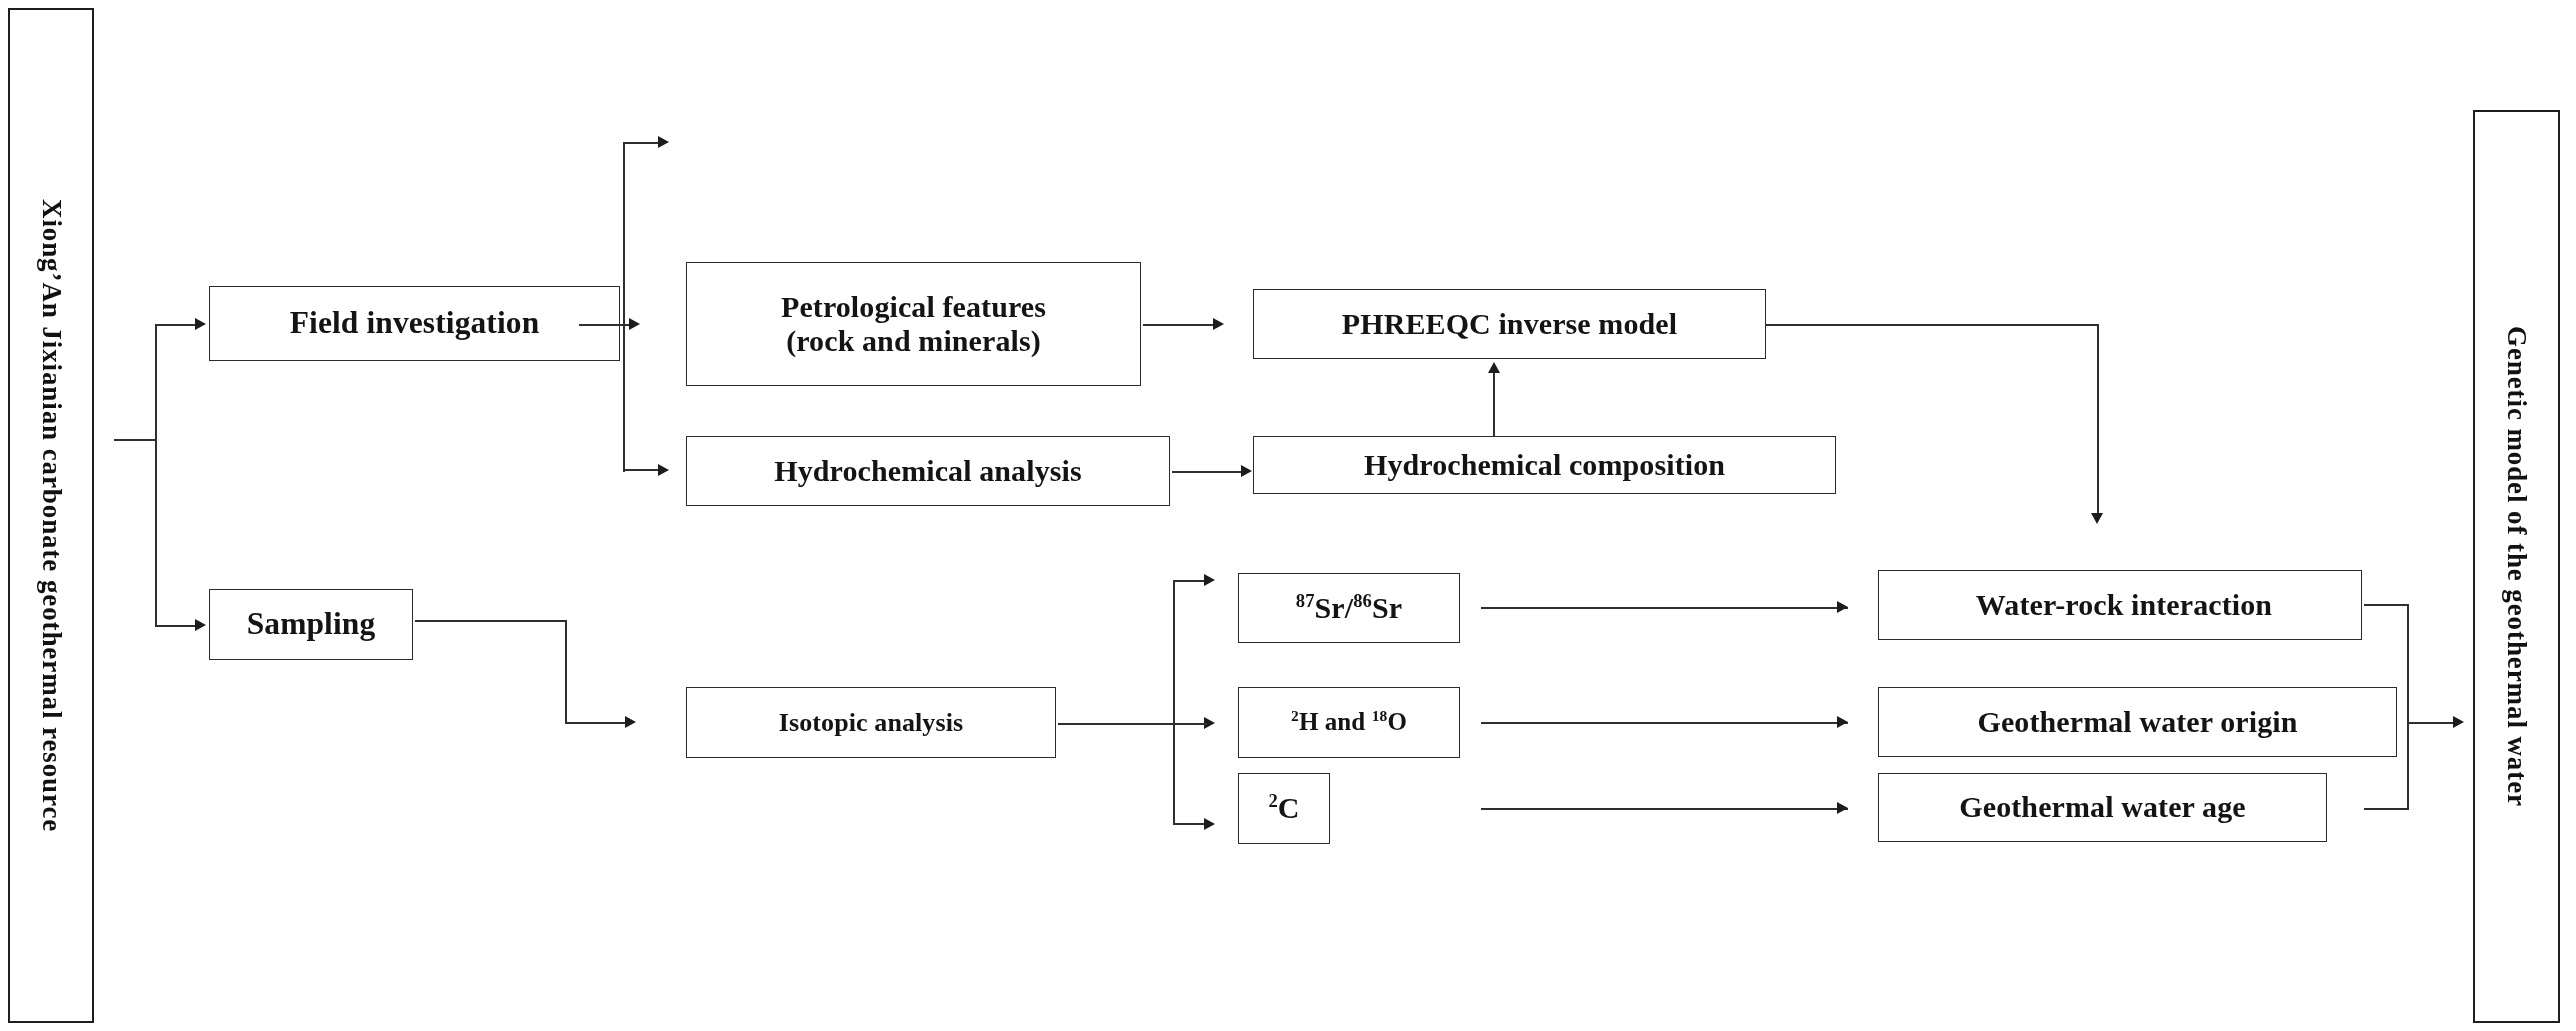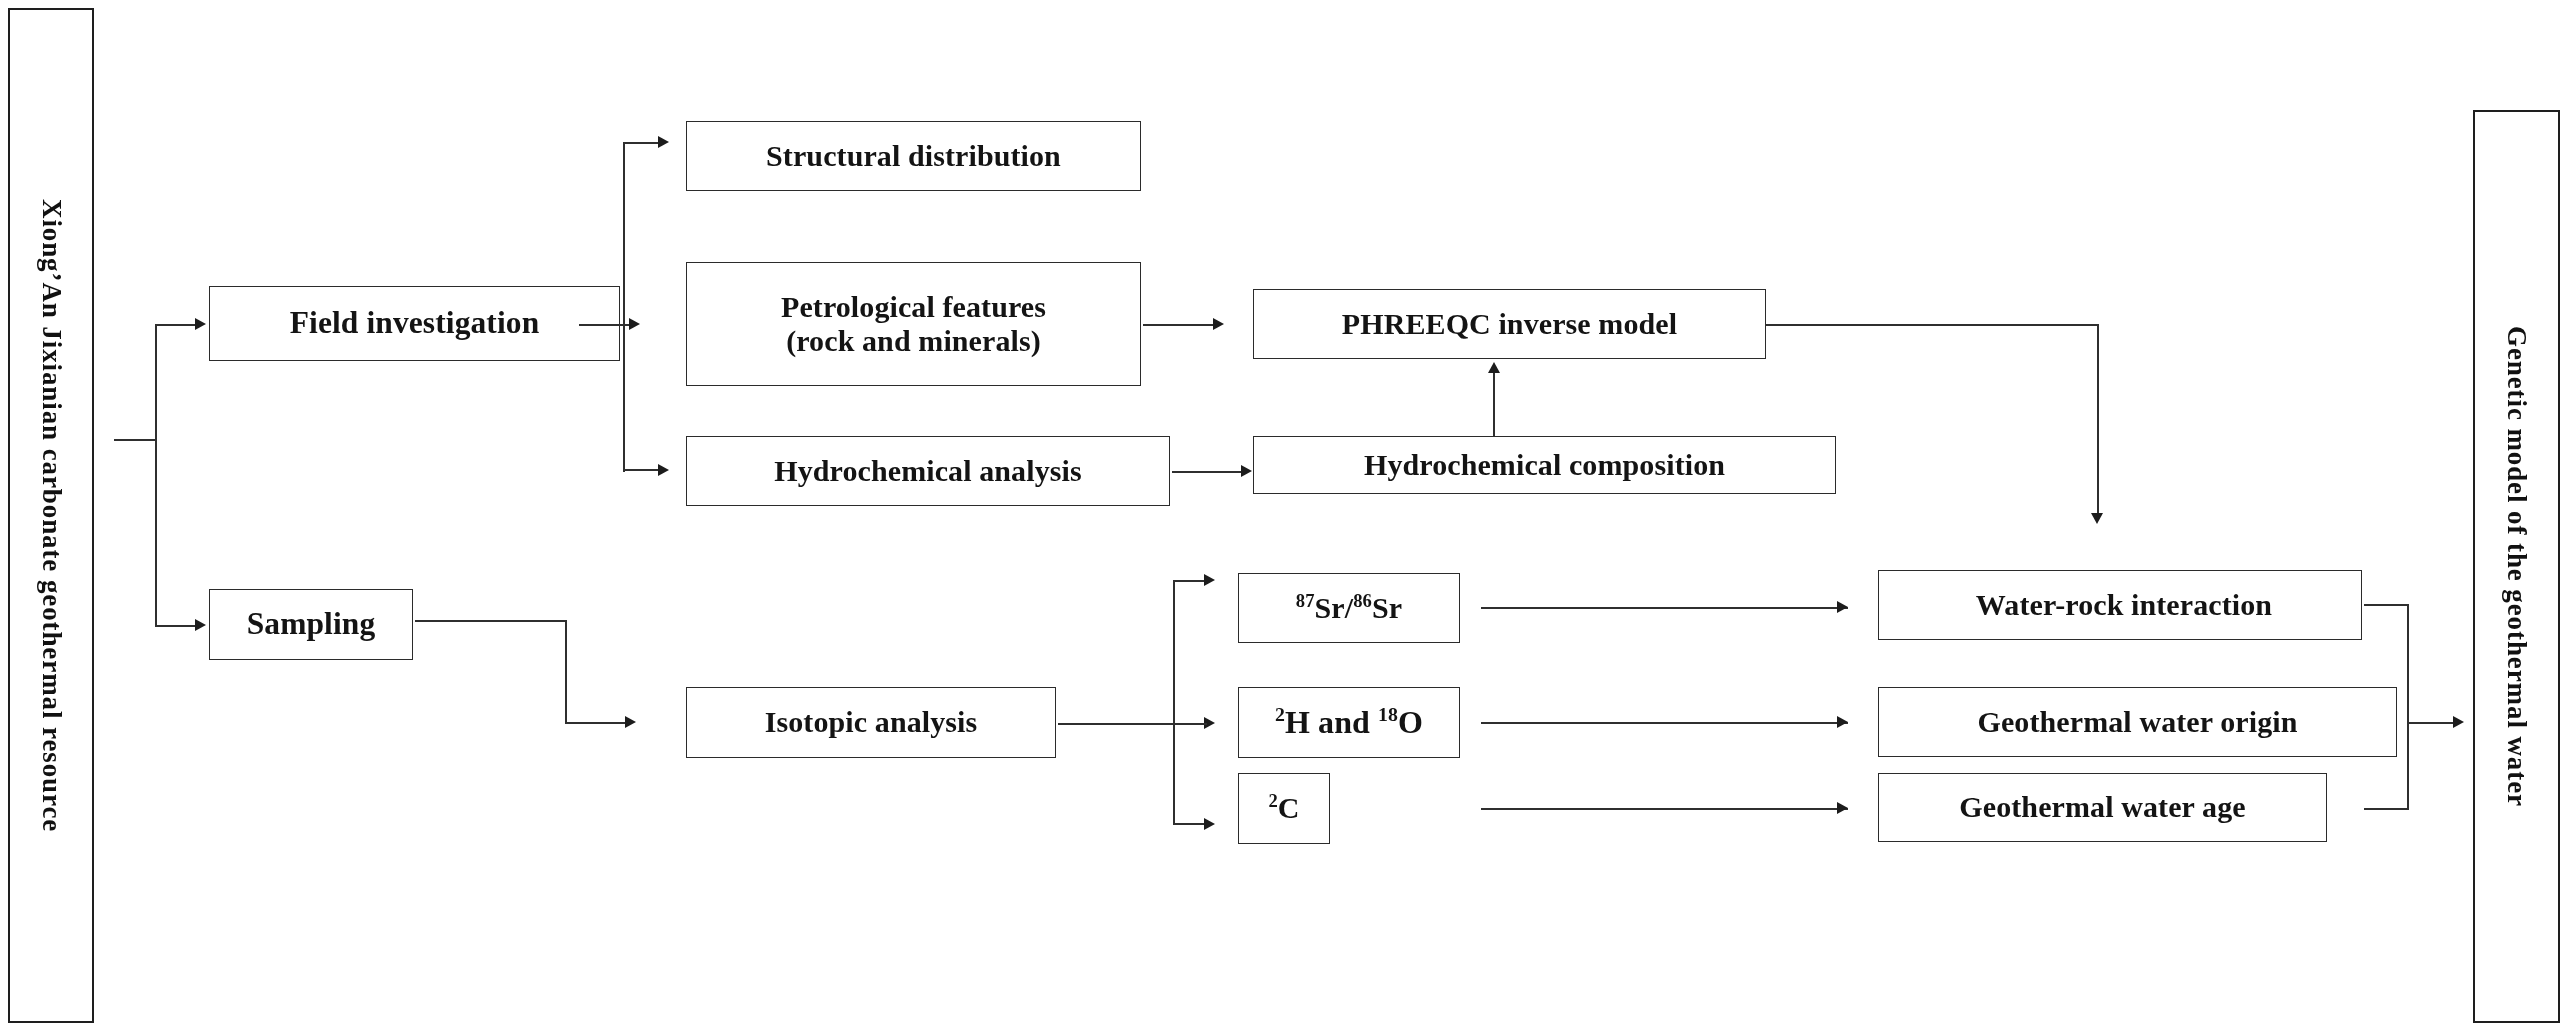--- a/index.html
+++ b/index.html
@@ -98,23 +98,20 @@
   <div class="arrow-r" style="left:629px;top:318px;"></div>
 
   <div class="vline" style="left:623px;top:142px;height:330px;"></div>
 
   <div class="hline" style="left:623px;top:142px;width:37px;"></div>
   <div class="arrow-r" style="left:658px;top:136px;"></div>
 
   <div class="hline" style="left:623px;top:469px;width:37px;"></div>
   <div class="arrow-r" style="left:658px;top:464px;"></div>
 
-  <div class="node" style="left:686px;top:121px;width:455px;height:70px;font-size:30px;">
-    <span class="txt">Structural distribution</span>
-  </div>
 
   <div class="node" style="left:686px;top:262px;width:455px;height:124px;font-size:30px;flex-direction:column;">
     <span class="txt">Petrological features</span>
     <span class="txt">(rock and minerals)</span>
   </div>
 
   <div class="node" style="left:686px;top:436px;width:484px;height:70px;font-size:30px;">
     <span class="txt">Hydrochemical analysis</span>
   </div>
 
@@ -141,21 +138,21 @@
 
   <div class="node" style="left:209px;top:589px;width:204px;height:71px;font-size:31.5px;">
     <span class="txt">Sampling</span>
   </div>
 
   <div class="hline" style="left:415px;top:620px;width:152px;"></div>
   <div class="vline" style="left:565px;top:620px;height:103px;"></div>
   <div class="hline" style="left:565px;top:722px;width:65px;"></div>
   <div class="arrow-r" style="left:625px;top:716px;"></div>
 
-  <div class="node" style="left:686px;top:687px;width:370px;height:71px;font-size:30px;">
+  <div class="node" style="left:686px;top:687px;width:370px;height:71px;font-size:26px;">
     <span class="txt">Isotopic analysis</span>
   </div>
 
   <div class="hline" style="left:1058px;top:723px;width:117px;"></div>
   <div class="vline" style="left:1173px;top:580px;height:245px;"></div>
 
   <div class="hline" style="left:1173px;top:580px;width:34px;"></div>
   <div class="arrow-r" style="left:1204px;top:574px;"></div>
 
   <div class="arrow-r" style="left:1204px;top:717px;"></div>
@@ -163,21 +160,21 @@
 
   <div class="hline" style="left:1173px;top:823px;width:34px;"></div>
   <div class="arrow-r" style="left:1204px;top:818px;"></div>
 
   <div class="node" style="left:1238px;top:573px;width:222px;height:70px;font-size:30px;">
     <span class="txt">
       <sup>87</sup><span>Sr/</span><sup>86</sup><span>Sr</span>
     </span>
   </div>
 
-  <div class="node" style="left:1238px;top:687px;width:222px;height:71px;font-size:32px;">
+  <div class="node" style="left:1238px;top:687px;width:222px;height:71px;font-size:25px;">
     <span class="txt">
       <sup>2</sup><span>H and </span><sup>18</sup><span>O</span>
     </span>
   </div>
 
   <div class="node" style="left:1238px;top:773px;width:92px;height:71px;font-size:30px;">
     <span class="txt">
       <sup>2</sup><span>C</span>
     </span>
   </div>

